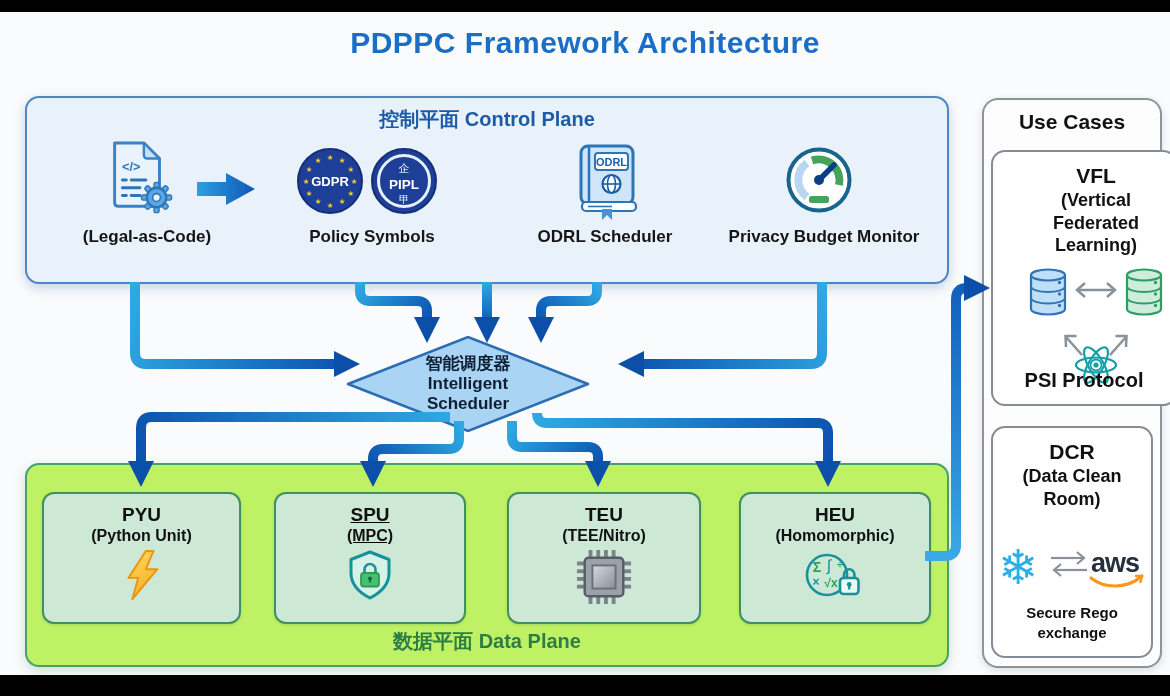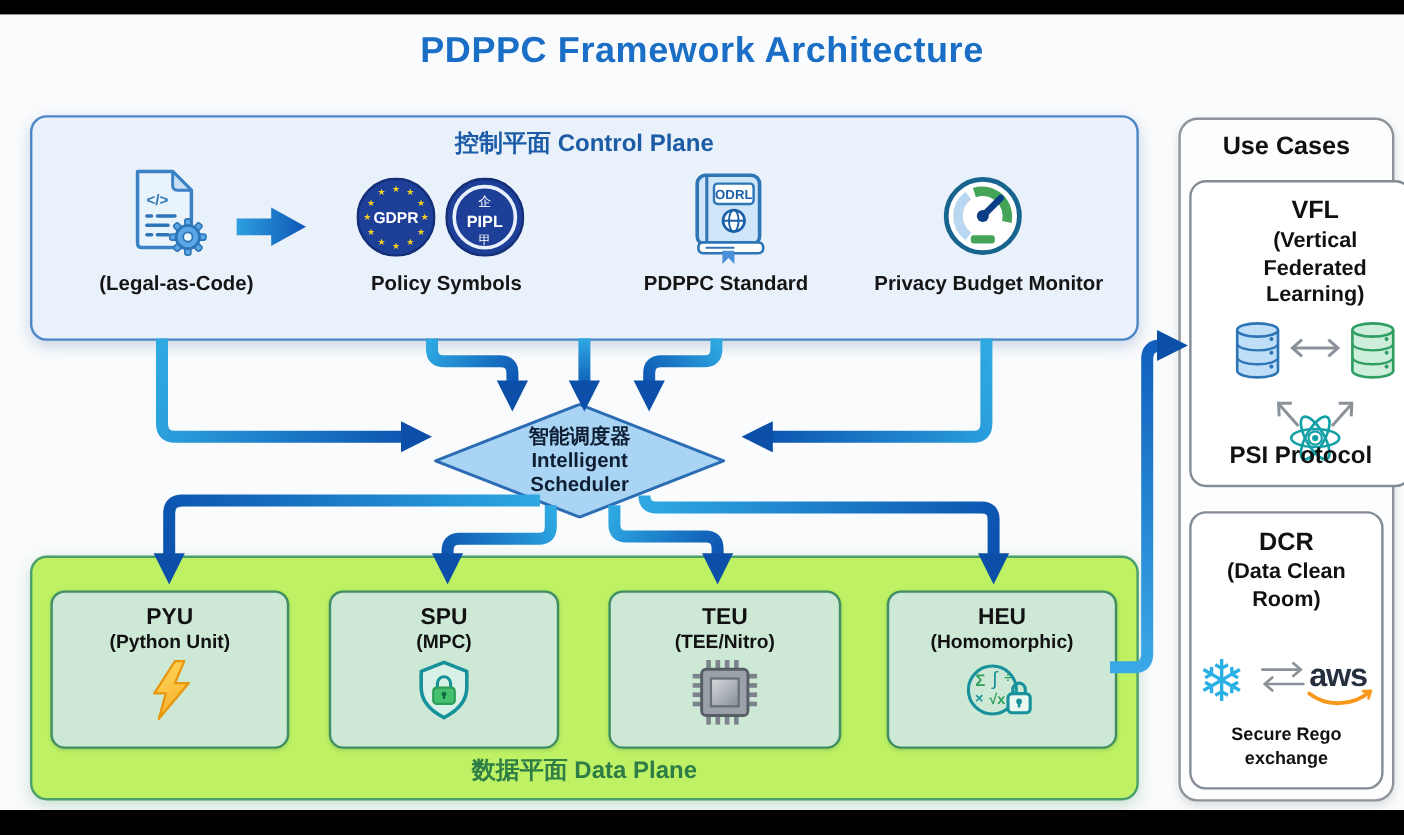--- a/index.html
+++ b/index.html
@@ -24,32 +24,32 @@
   .icon-book{left:545px;top:44px;}
   .icon-gauge{left:758px;top:48px;}
   .cplabel{position:absolute;top:128px;text-align:center;font-weight:bold;font-size:17px;
     color:#151515;line-height:1.35;}
   .lbl-opa{left:15px;width:210px;}
   .lbl-policy{left:250px;width:190px;}
   .lbl-odrl{left:483px;width:190px;}
   .lbl-pbm{left:672px;width:250px;}
 
   
-  .diamond{position:absolute;left:361px;top:336px;width:244px;height:96px;z-index:30;}
+  .diamond{position:absolute;left:346px;top:336px;width:244px;height:96px;z-index:30;}
   .diamond svg{position:absolute;inset:0;}
   .dtext{position:absolute;inset:0;display:flex;flex-direction:column;align-items:center;
     justify-content:center;font-weight:bold;color:#0e1e33;font-size:17px;line-height:1.18;}
 
   
   .dpbox{position:absolute;left:25px;top:463px;width:920px;height:200px;background:#bef264;
     border:2px solid #49a06c;border-radius:14px;box-shadow:0 4px 12px rgba(90,160,115,.30);z-index:10;}
   .unit{position:absolute;top:27px;height:128px;background:#cde9d6;border:2px solid #3f8f63;
     border-radius:12px;text-align:center;box-shadow:0 1px 3px rgba(60,120,80,.2);}
   .unit-pyu{left:15px;width:195px;}
-  .unit-spu{left:247px;width:188px;}
+  .unit-spu{left:247px;width:188px;text-decoration:underline;}
   .unit-teu{left:480px;width:190px;}
   .unit-heu{left:712px;width:188px;}
   .ut{margin-top:10px;font-size:19px;font-weight:bold;color:#111;}
   .us{margin-top:1px;font-size:16px;font-weight:bold;color:#111;}
   .uicon{margin-top:5px;display:flex;justify-content:center;}
   .dplabel{position:absolute;bottom:10px;left:0;width:100%;text-align:center;color:#2e7d46;
     font-size:20px;font-weight:bold;}
 
   
   .ucpanel{position:absolute;left:982px;top:98px;width:176px;height:566px;background:#fdfdfe;
@@ -171,21 +171,21 @@
         <rect x="24" y="50" width="20" height="7" rx="2.5" fill="#46a458"></rect>
         <path d="M34,34 L49,19" stroke="#0b3e86" stroke-width="5.5" stroke-linecap="round"></path>
         <circle cx="34" cy="34" r="5" fill="#0b3e86"></circle>
       </svg>
     </div>
 
     <div class="cplabel lbl-opa">
       <div>(Legal-as-Code)</div>
     </div>
     <div class="cplabel lbl-policy">Policy Symbols</div>
-    <div class="cplabel lbl-odrl">PDPPC Standard</div>
+    <div class="cplabel lbl-odrl">ODRL Scheduler</div>
     <div class="cplabel lbl-pbm">Privacy Budget Monitor</div>
   </div>
 
   <div class="diamond">
     <svg width="244" height="96" viewBox="0 0 244 96">
       <polygon points="122,1 242,48 122,95 2,48" fill="#a9d4f4" stroke="#2c6cb5" stroke-width="2.5" stroke-linejoin="round"></polygon>
     </svg>
     <div class="dtext">
       <div>智能调度器</div>
       <div>Intelligent</div>

